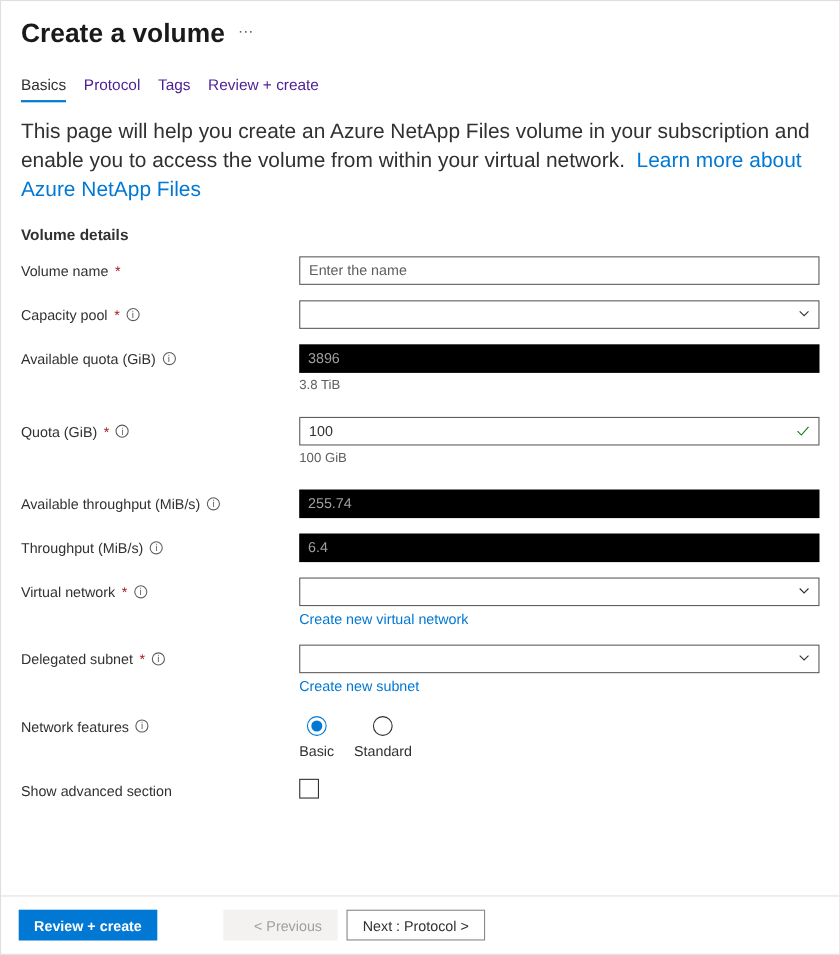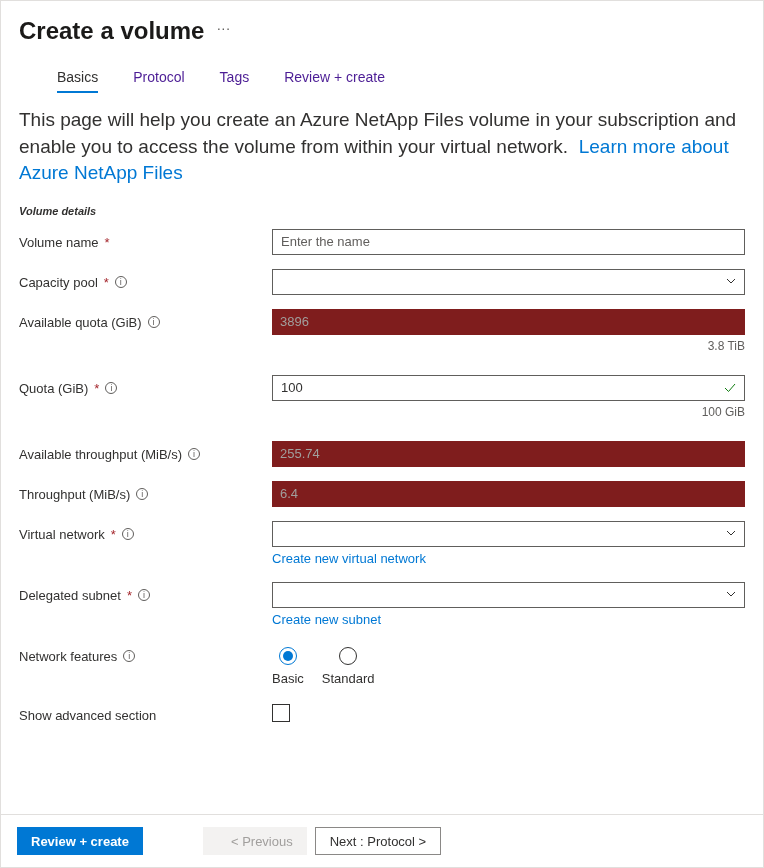--- a/index.html
+++ b/index.html
@@ -10,41 +10,41 @@
       background: #fff;
       width: 764px;
       height: 868px;
       border: 1px solid #e1dfdd;
       position: relative;
     }
     .content { padding: 16px 18px 0 18px; }
     .header { display: flex; align-items: center; gap: 12px; margin-bottom: 24px; }
     .title { font-size: 24px; font-weight: 600; color: #1b1a19; }
     .ellipsis { color: #605e5c; font-size: 14px; padding-bottom: 6px; }
-    .tabs { display: flex; gap: 35px; border-bottom: none; margin-bottom: 14px; margin-left: 38px; }
+    .tabs { display: flex; gap: 16px; border-bottom: none; margin-bottom: 14px; }
     .tab { font-size: 14px; color: #4c1d95; padding-bottom: 6px; cursor: pointer; }
     .tab.active { color: #323130; border-bottom: 2px solid #0078d4; font-weight: 400; }
     .description { font-size: 19px; color: #323130; margin-bottom: 18px; line-height: 1.4; }
     .link { color: #0078d4; text-decoration: none; }
-    .section-title { font-size: 11px; font-weight: 600; margin-bottom: 12px; font-style: italic; }
+    .section-title { font-size: 14px; font-weight: 600; margin-bottom: 12px; }
     .row { display: flex; align-items: flex-start; margin-bottom: 8px; min-height: 32px; }
     .row.gap-after { margin-bottom: 22px; }
     .label-col { width: 253px; display: flex; align-items: center; gap: 6px; padding-top: 6px; font-size: 13px; color: #323130; }
     .req { color: #a4262c; }
     .input-col { flex: 1; position: relative; }
     .text-input, .select-input, .readonly-input {
       width: 100%; height: 26px; padding: 0 8px; font-size: 13px;
       border: 1px solid #605e5c; background: #fff; color: #323130;
     }
     .text-input::placeholder { color: #605e5c; }
     .select-input { appearance: none; padding-right: 28px; cursor: pointer; }
-    .readonly-input { background: #7f1d1d; border: none; color: #a19f9d; }
+    .readonly-input { background: #000000; border: none; color: #a19f9d; }
     .chevron { position: absolute; right: 8px; top: 6px; pointer-events: none; }
     .check { position: absolute; right: 8px; top: 6px; color: #107c10; }
-    .hint-right { text-align: right; font-size: 12px; color: #605e5c; margin-top: 4px; }
+    .hint-right { text-align: left; font-size: 12px; color: #605e5c; margin-top: 4px; }
     .sublink { font-size: 13px; color: #0078d4; text-decoration: none; display: inline-block; margin-top: 4px; }
     .info-icon { width: 12px; height: 12px; border: 1px solid #605e5c; border-radius: 50%; display: inline-flex; align-items: center; justify-content: center; font-size: 9px; color: #605e5c; font-style: normal; line-height: 1; }
     .radio-group { display: flex; align-items: center; gap: 18px; padding-top: 4px; }
     .radio-item { display: flex; align-items: center; gap: 6px; font-size: 13px; cursor: pointer; flex-direction: column; }
     .radio { width: 18px; height: 18px; border: 1px solid #323130; border-radius: 50%; display: flex; align-items: center; justify-content: center; }
     .radio.selected .dot { width: 10px; height: 10px; background: #0078d4; border-radius: 50%; }
     .radio.selected { border-color: #0078d4; }
     .checkbox { width: 18px; height: 18px; border: 1px solid #323130; display: inline-block; }
     .footer {
       position: absolute; bottom: 0; left: 0; right: 0;

